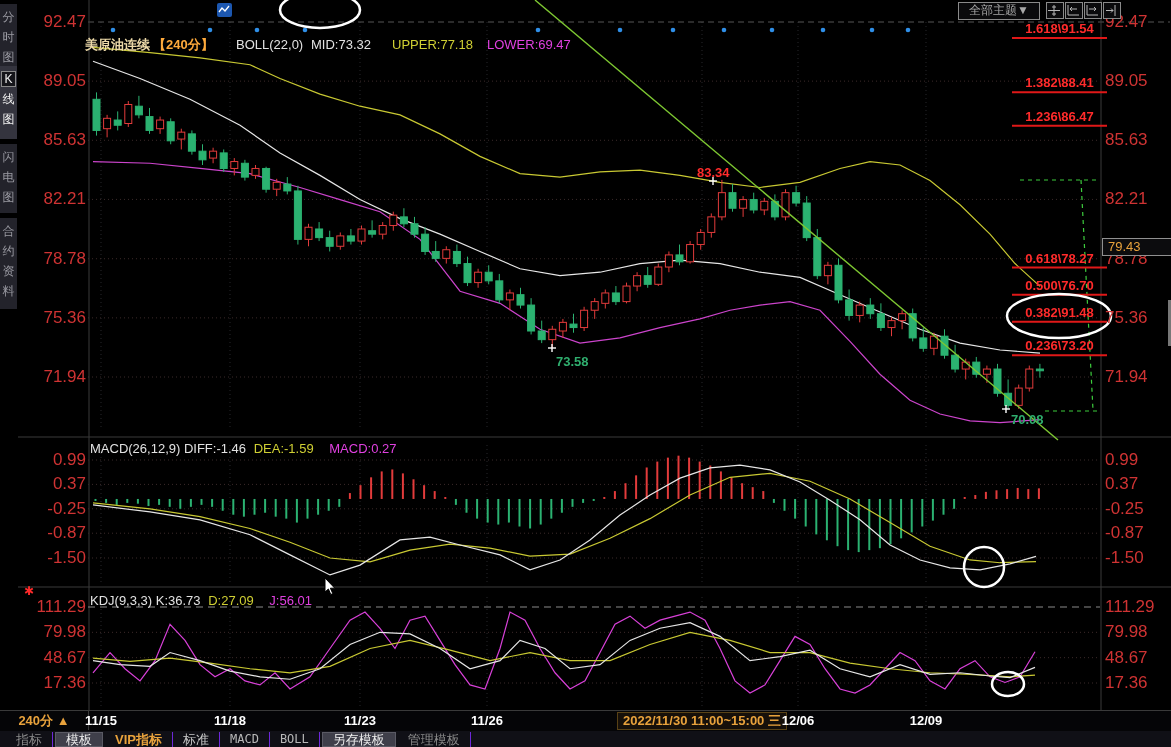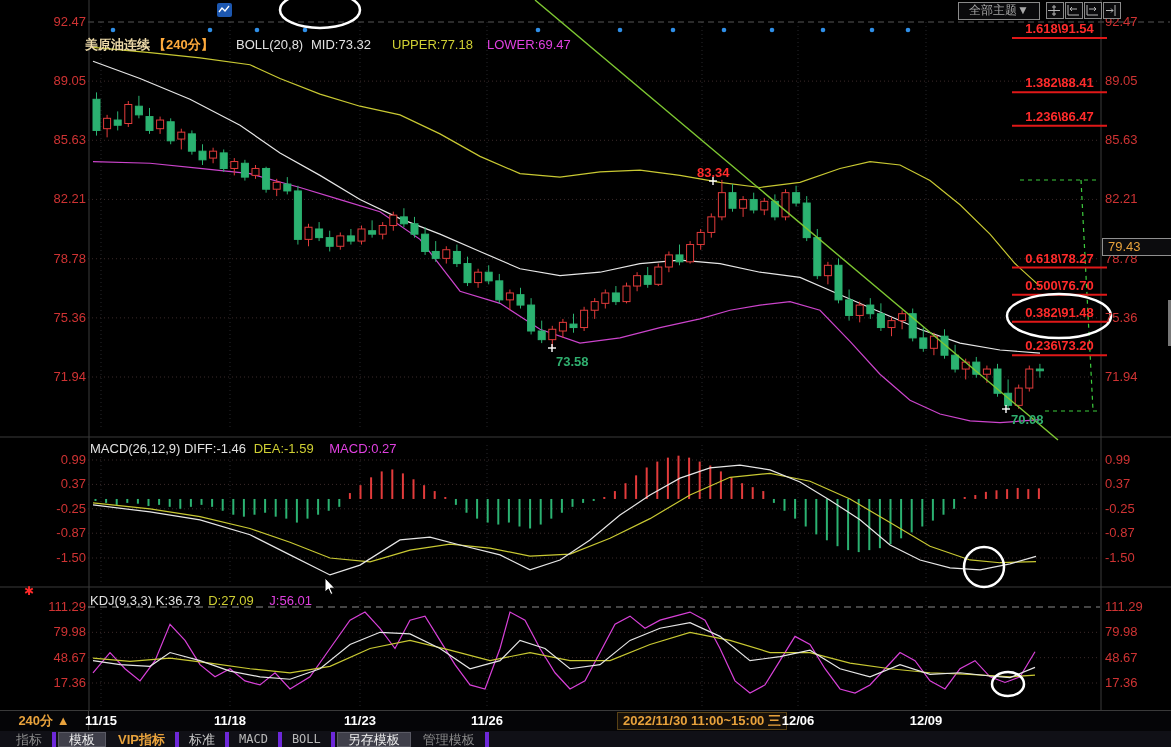--- a/index.html
+++ b/index.html
@@ -24,21 +24,21 @@
   .hdr-mag{color:#e040e0;}
   #type-icon{position:absolute;left:217px;top:3px;width:15px;height:14px;background:#1c57b0;
              border-radius:2px;z-index:6;}
 
   
   #theme-btn{position:absolute;left:958px;top:2px;width:80px;height:16px;border:1px solid #8a8a8a;
              color:#a8a8a8;font-size:12px;line-height:15px;text-align:center;z-index:6;background:#0a0a0c;}
   .mini-btn{position:absolute;top:2px;width:16px;height:15px;border:1px solid #8a8a8a;background:#0a0a0c;z-index:6;}
 
   
-  .axis-label{position:absolute;font-size:13px;color:#cf3333;line-height:14px;z-index:4;}
+  .axis-label{position:absolute;font-size:17px;color:#cf3333;line-height:14px;z-index:4;}
   .axis-label.la{left:28px;width:58px;text-align:right;}
   .axis-label.ra{left:1105px;width:62px;text-align:left;}
   .fib-label{position:absolute;left:1012px;width:95px;text-align:center;font-size:13px;
              font-weight:bold;color:#ff2b2b;line-height:14px;z-index:4;}
   .pr-label{position:absolute;font-size:13px;font-weight:bold;line-height:14px;z-index:4;}
   #price-box{position:absolute;left:1102px;width:66px;height:16px;background:#0c0c0e;
              border:1px solid #909090;color:#e8a23c;font-size:13px;line-height:15px;
              padding-left:5px;z-index:6;}
 
   .panel-hdr{position:absolute;left:90px;font-size:13px;line-height:15px;white-space:nowrap;z-index:5;}
@@ -54,21 +54,21 @@
   #tl-period{position:absolute;left:0;top:0;width:88px;height:19px;border-right:1px solid #3a3a3a;
              color:#e8a23c;font-weight:bold;font-size:13px;text-align:center;line-height:19px;}
   .tl-tick{position:absolute;top:0;transform:translateX(-50%);font-size:13px;font-weight:bold;
            color:#ffffff;line-height:19px;white-space:nowrap;}
   .tl-tick.hl{color:#e8a23c;background:#16100a;border:1px solid #5a4316;line-height:16px;
               padding:0 5px;top:1px;}
 
   
   #toolbar{position:absolute;left:0;top:731px;width:1171px;height:16px;background:#101016;
            display:flex;align-items:center;padding-left:6px;z-index:6;}
-  .tb{font-size:13px;line-height:15px;padding:0 10px;border-right:4px solid #6d28d9;
+  .tb{font-size:13px;line-height:15px;padding:0 10px;border-right:1px solid #6d28d9;
       color:#8a8a8a;white-space:nowrap;cursor:default;}
   .tb.raised{background:#3f3f4a;border:1px solid #5a5a64;color:#ededed;line-height:13px;margin:0 2px;}
   .tb.vip{color:#e8a23c;font-weight:bold;}
   .tb.light{color:#c8c8c8;}
   .tb.mono{font-family:"DejaVu Sans Mono",monospace;font-size:12px;color:#b8b8b8;}
 </style>
 </head>
 <body>
 
 <div id="app">
@@ -423,29 +423,39 @@
       <polyline points="93,658.2087724901522 130,661.445225167678 170,658.2087724901522 210,663.063451506441 250,668.7272436921112 290,672.7728095390185 330,666.2999041839668 370,648.4994144575747 410,640.4082827637602 450,650.1176407963377 490,660.6361119982967 530,652.5449803044821 570,660.6361119982967 610,660.6361119982967 650,644.4538486106675 690,632.3171510699457 730,640.4082827637602 770,652.5449803044821 810,652.5449803044821 850,663.063451506441 890,668.7272436921112 930,672.7728095390185 970,674.3910358777813 1010,676.8183753859257 1035,675.1273288619184" fill="none" stroke="#c8c832" stroke-width="1.2"></polyline>
       <polyline points="93,660.6361119982967 120,664.6816778452039 150,666.2999041839668 170,652.5449803044821 200,660.6361119982967 230,671.1545832002555 260,676.8183753859257 290,679.24571489407 320,668.7272436921112 350,644.4538486106675 380,632.3171510699457 410,633.9353774087086 440,648.4994144575747 470,668.7272436921112 500,660.6361119982967 520,640.4082827637602 545,648.4994144575747 570,668.7272436921112 600,664.6816778452039 630,640.4082827637602 660,628.2715852230384 690,622.6077930373683 720,636.362716916853 750,660.6361119982967 780,656.5905461513894 810,650.1176407963377 840,668.7272436921112 870,676.8183753859257 900,664.6816778452039 930,674.3910358777813 960,672.7728095390185 990,676.0092622165442 1010,677.6274885553072 1035,667.3274779090813" fill="none" stroke="#e6e6e6" stroke-width="1.2"></polyline>
       <ellipse cx="320" cy="10" rx="40" ry="18" fill="none" stroke="#ffffff" stroke-width="2.5"></ellipse>
       <ellipse cx="1059" cy="316" rx="52" ry="22" fill="none" stroke="#ffffff" stroke-width="2.5"></ellipse>
       <ellipse cx="984" cy="567" rx="20" ry="20" fill="none" stroke="#ffffff" stroke-width="2.5"></ellipse>
       <ellipse cx="1008" cy="684" rx="16" ry="12" fill="none" stroke="#ffffff" stroke-width="2.5"></ellipse>
       <rect x="1168" y="300" width="3" height="46" fill="#777777"></rect>
       <polygon points="325,578 325,592 328.4,589 330.8,594.5 332.8,593.6 330.4,588.2 334.8,588.2" fill="#ffffff" stroke="#000000" stroke-width="1"></polygon>
     </svg>
 
+  <div id="sidebar">
+    <div class="side-tab" style="top:4px;min-height:58px">
+      <span>分时图</span></div>
+    <div class="side-tab active" style="top:66px;min-height:70px">
+      <span><span class="k-box">K</span>线图</span></div>
+    <div class="side-tab" style="top:144px;min-height:66px">
+      <span>闪电图</span></div>
+    <div class="side-tab" style="top:218px;min-height:88px">
+      <span>合约资料</span></div>
+  </div>
 
   <span class="hdr hdr-title" style="left:85px">美原油连续</span>
   <span class="hdr hdr-period" style="left:153px">【240分】</span>
   <div id="type-icon">
     <svg width="15" height="14">
         <polyline points="2,9 5,5 8,8 12,3" fill="none" stroke="#fff" stroke-width="1.3"></polyline>
       </svg>
   </div>
-  <span class="hdr hdr-white" style="left:236px">BOLL(20,8)</span>
+  <span class="hdr hdr-white" style="left:236px">BOLL(22,0)</span>
   <span class="hdr hdr-white" style="left:311px">MID:73.32</span>
   <span class="hdr hdr-yellow" style="left:392px">UPPER:77.18</span>
   <span class="hdr hdr-mag" style="left:487px">LOWER:69.47</span>
 
   <div id="theme-btn">全部主题▼</div>
   <div class="mini-btn" style="left:1046px">
     <svg width="14" height="13">
       <line x1="7" y1="1" x2="7" y2="12" stroke="#b5b5b5"></line>
         <line x1="1" y1="6.5" x2="13" y2="6.5" stroke="#b5b5b5"></line>
       <line x1="5" y1="3" x2="9" y2="3" stroke="#b5b5b5"></line>

